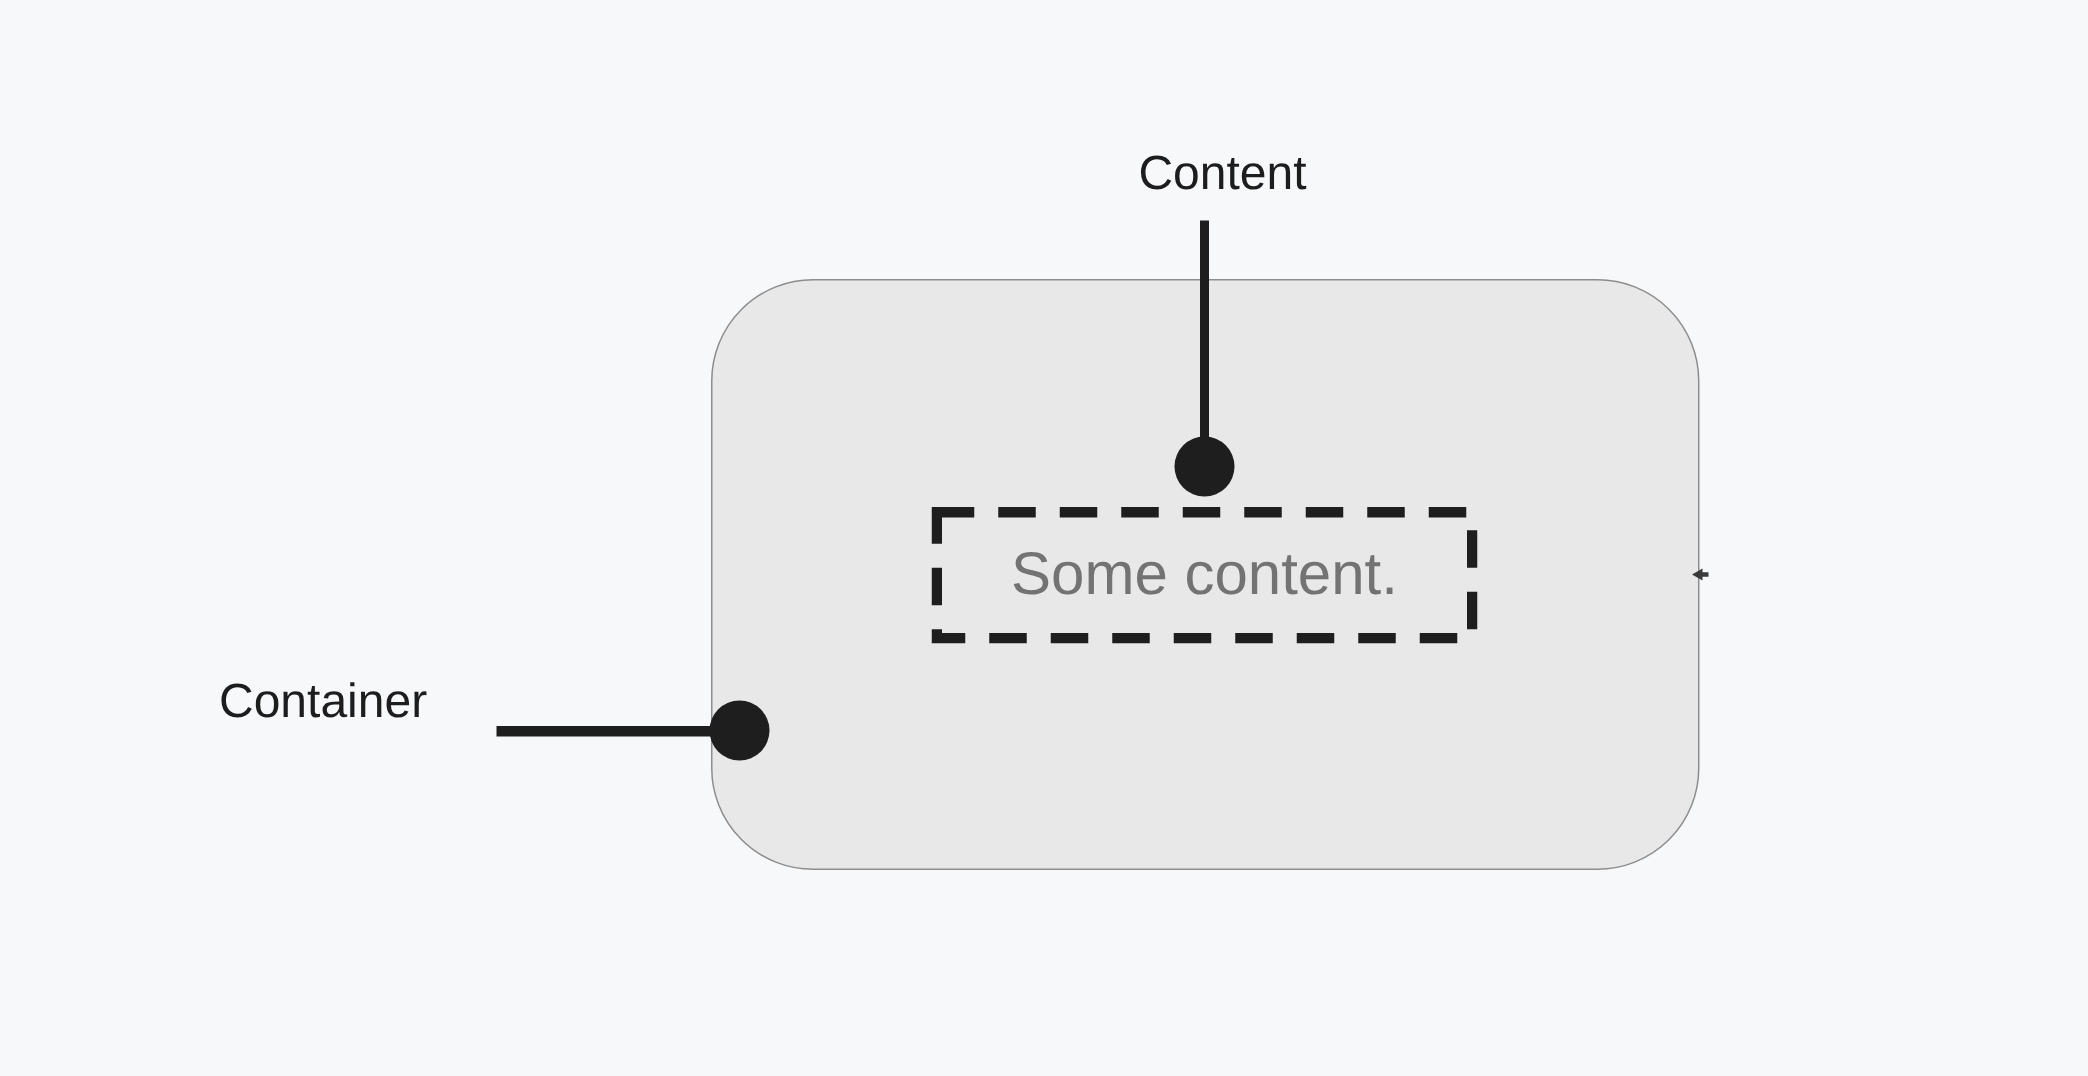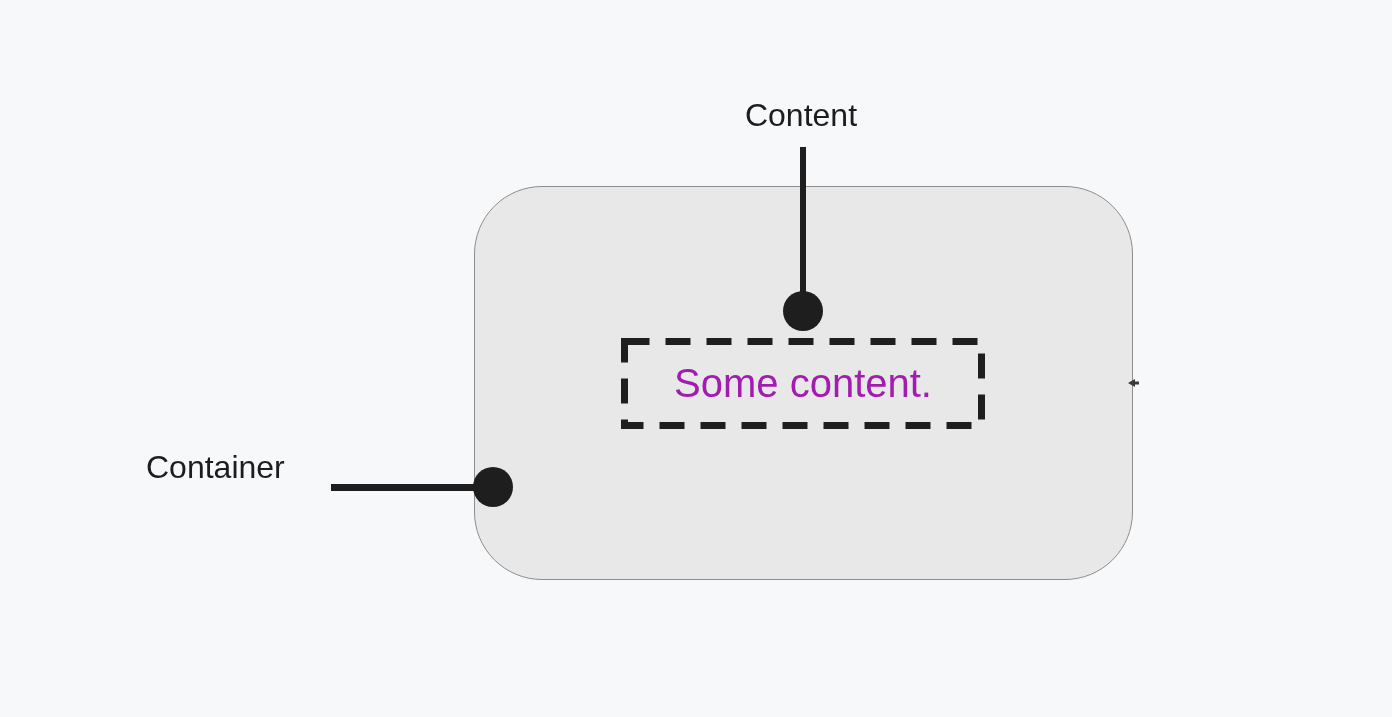--- a/index.html
+++ b/index.html
@@ -34,21 +34,21 @@
     position: absolute;
     color: #1d1d1d;
     font-size: 32px;
     line-height: 1.2;
     white-space: nowrap;
   }
   .label-content {
     left: 731px;
     top: 96px;
     width: 140px;
-    text-align: center;
+    text-align: right;
   }
   .label-container {
     left: 146px;
     top: 448px;
   }
   
   .connector {
     position: absolute;
     background: #1e1e1e;
   }
@@ -86,21 +86,21 @@
   .content-text {
     position: absolute;
     left: 0;
     top: 0;
     width: 364px;
     height: 91px;
     display: flex;
     align-items: center;
     justify-content: center;
     font-size: 40px;
-    color: #a21caf;
+    color: #737373;
     white-space: nowrap;
   }
   
   .edge-mark {
     position: absolute;
     left: 1128px;
     top: 378px;
     width: 12px;
     height: 10px;
   }

